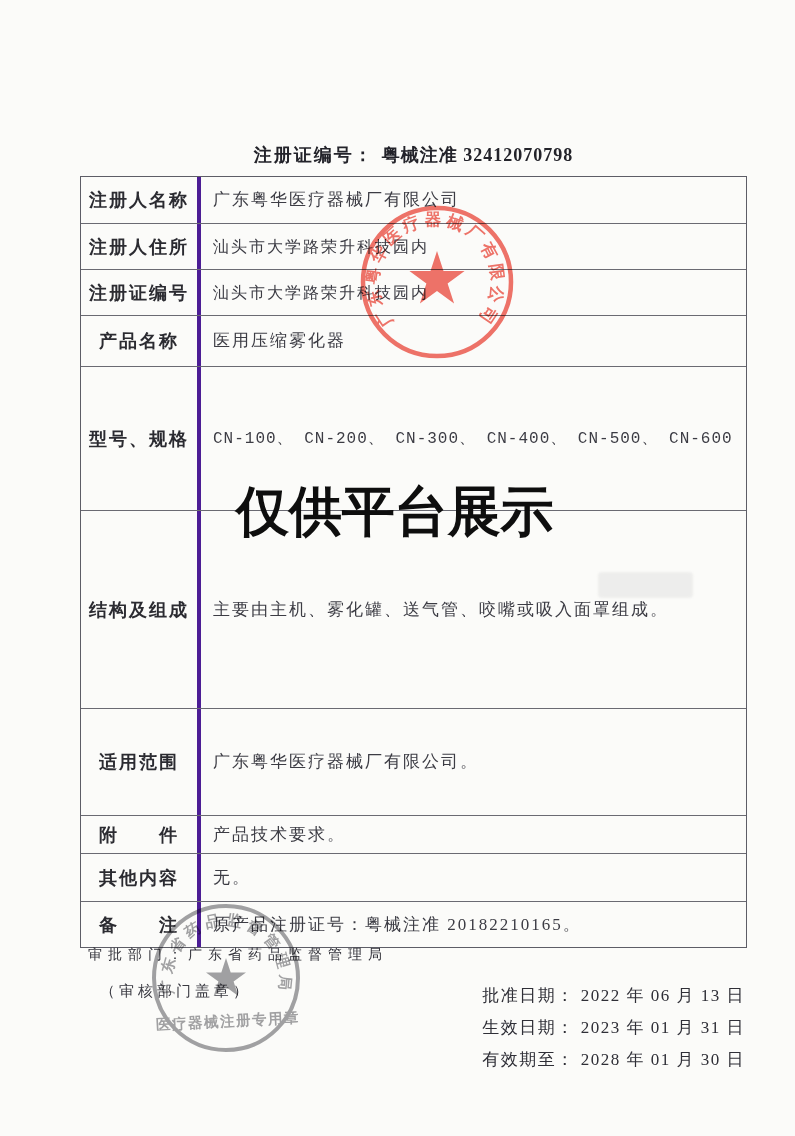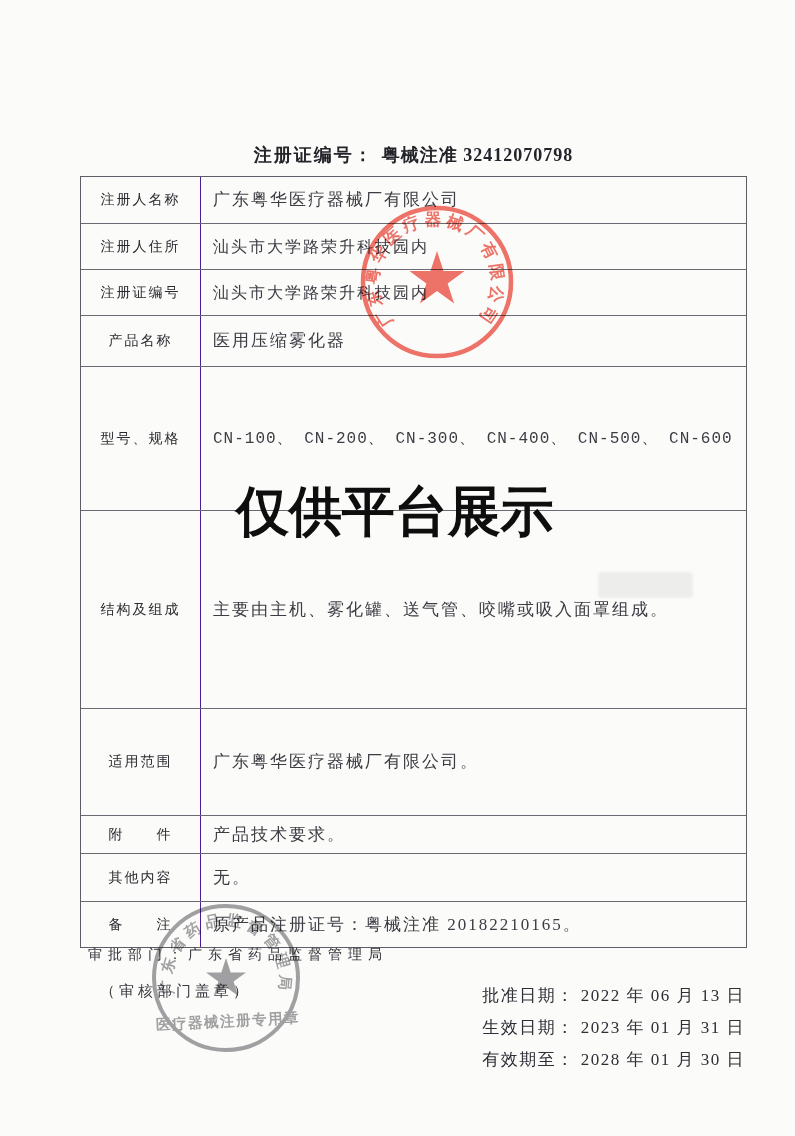--- a/index.html
+++ b/index.html
@@ -32,24 +32,24 @@
     box-sizing:border-box;
     background:transparent;
   }
   .trow{
     display:flex;box-sizing:border-box;
     border-bottom:1px solid #6a6a72;
   }
   .trow:last-child{border-bottom:none;}
   .lcell{
     width:120px;flex:0 0 120px;box-sizing:border-box;
-    border-right:1px solid #4c1d95;
+    border-right:4px solid #4c1d95;
     display:flex;align-items:center;justify-content:center;
     text-align:center;
-    font-size:14px;font-weight:400;color:#2b2b31;letter-spacing:2px;
+    font-size:18px;font-weight:700;color:#2b2b31;letter-spacing:2px;
     white-space:pre;
   }
   .vcell{
     flex:1;display:flex;align-items:center;
     padding:2px 8px 2px 12px;box-sizing:border-box;
     font-size:17px;color:#3c3c44;letter-spacing:2px;
     line-height:1.5;
   }
   .watermark{
     position:absolute;top:476px;left:236px;z-index:5;

